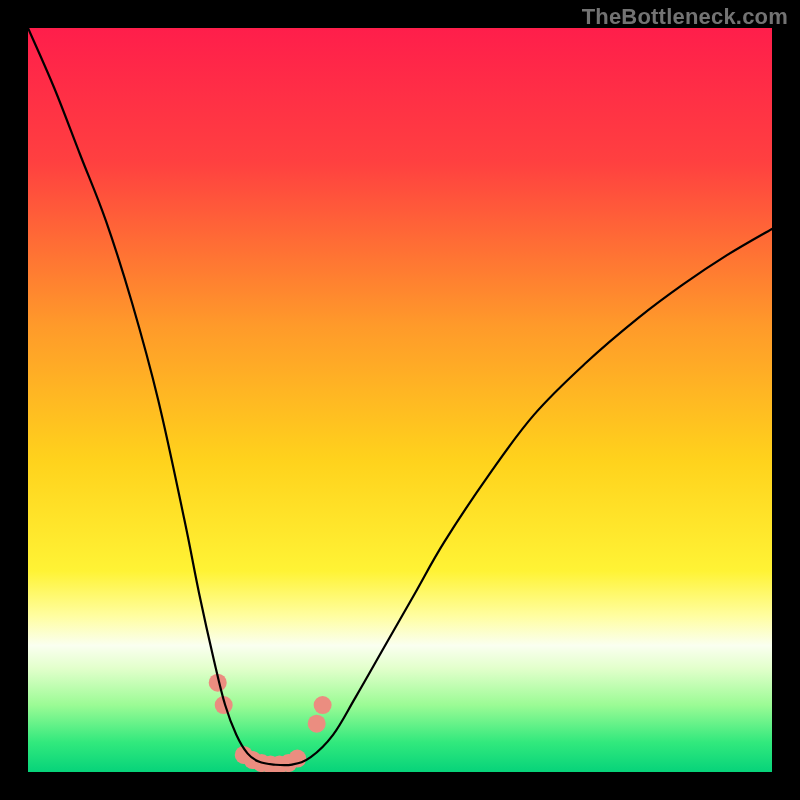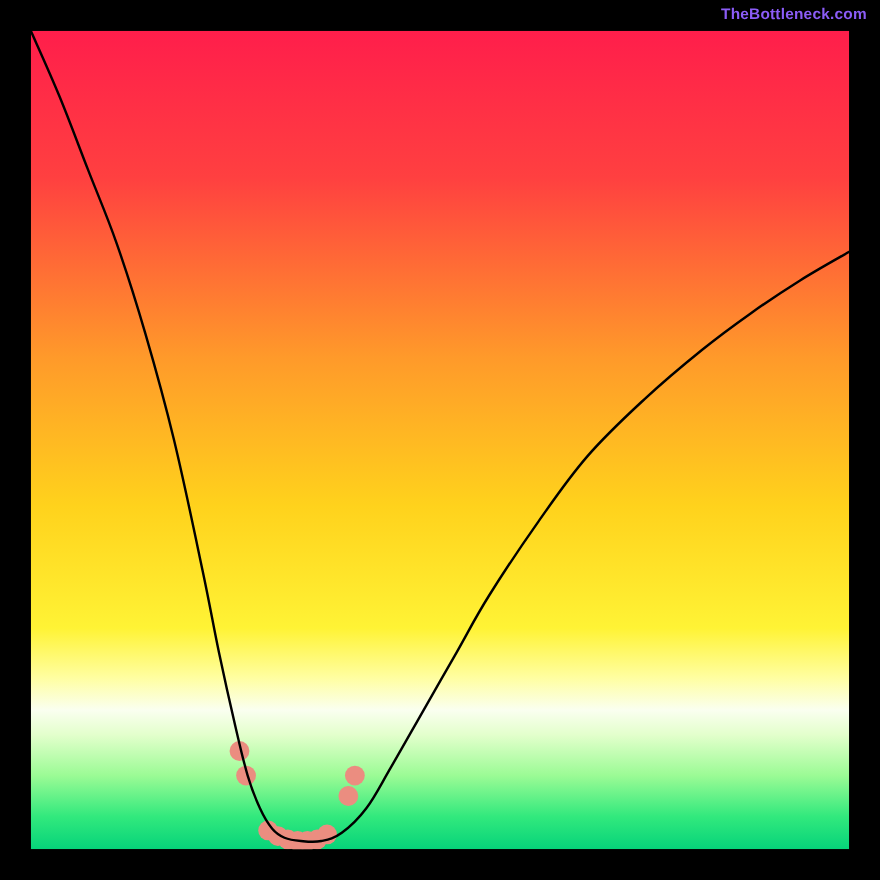--- a/index.html
+++ b/index.html
@@ -27,23 +27,23 @@
     height: 744px;
   }
   .bg {
     position: absolute;
     inset: 0;
   }
   .watermark {
     position: absolute;
     top: 4px;
     right: 12px;
-    font-size: 14px;
+    font-size: 22px;
     font-weight: 600;
-    color: #8b5cf6;
+    color: #737373;
     letter-spacing: 0.2px;
   }
   svg {
     position: absolute;
     inset: 0;
   }
 </style>
 </head>
 <body>
 

